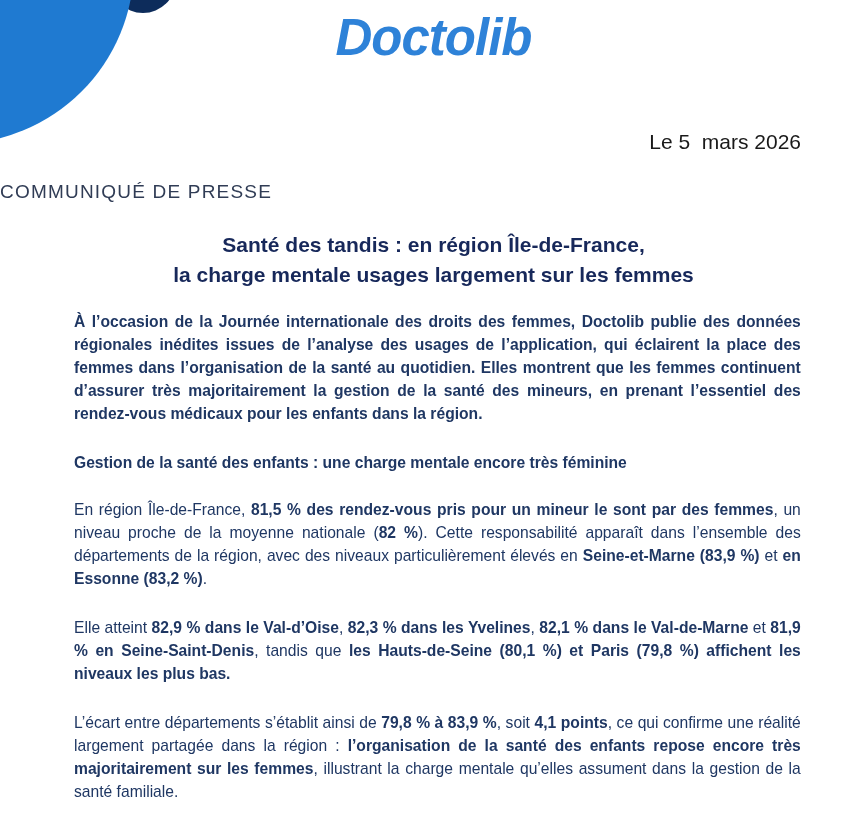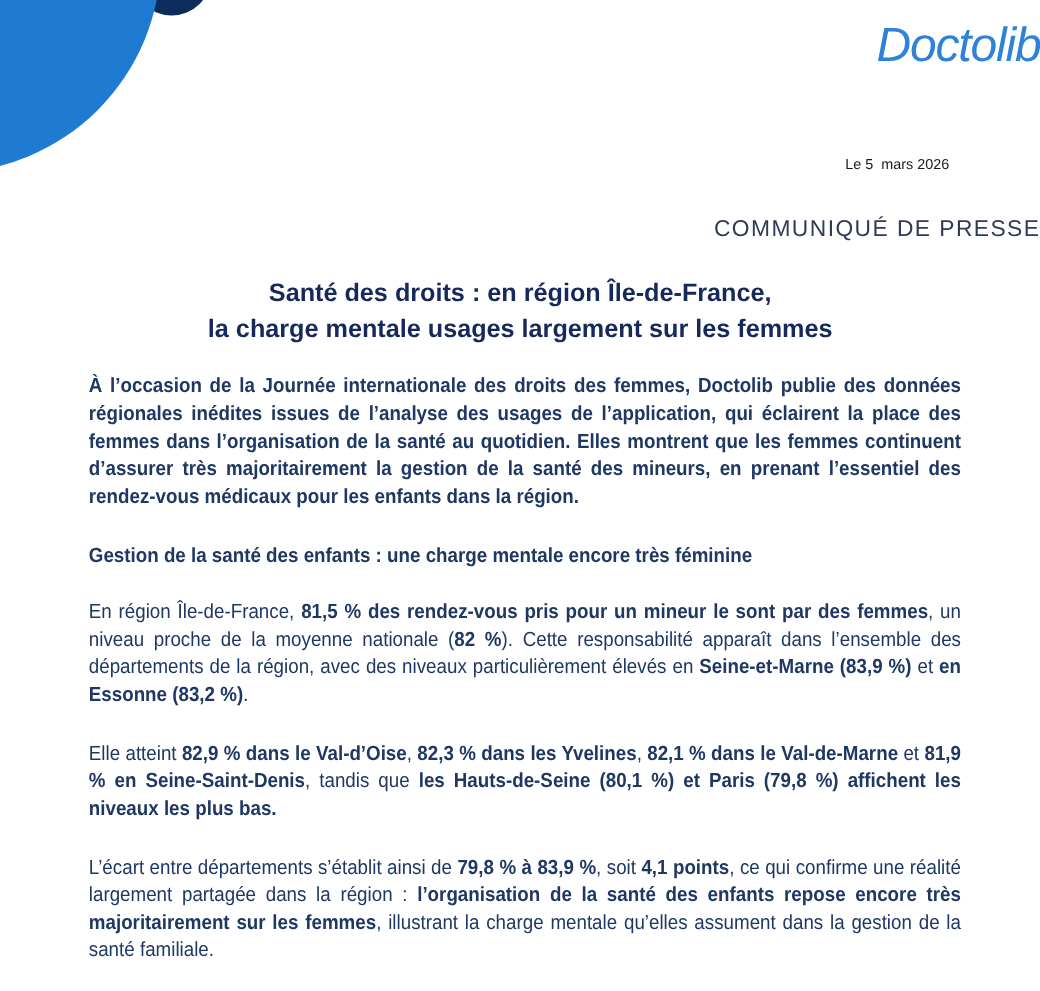--- a/index.html
+++ b/index.html
@@ -21,38 +21,38 @@
   }
   .circle-blue {
     left: -224px; top: -214px;
     width: 358px; height: 358px;
     background: #1f7ad1;
     z-index: 2;
   }
   
   .logo {
     position: absolute; top: 0; left: 0; right: 0;
-    text-align: right;
-    font-size: 40px;
+    text-align: center;
+    font-size: 51px;
     line-height: 76px;
-    font-weight: normal;
+    font-weight: bold;
     font-style: italic;
     letter-spacing: -1px;
     color: #2e82d8;
     z-index: 3;
   }
   .date {
-    position: absolute; top: 130px; right: 76px;
-    font-size: 12px;
+    position: absolute; top: 130px; right: 66px;
+    font-size: 21px;
     color: #1a1a1a;
     white-space: pre;
   }
   .kicker {
     position: absolute; top: 181px; left: 0; right: 0;
-    text-align: right;
+    text-align: left;
     font-size: 19px;
     font-weight: 400;
     letter-spacing: 1.2px;
     color: #303c55;
   }
   .title {
     position: absolute; top: 230px; left: 0; right: 0;
     margin: 0;
     text-align: center;
     font-size: 21px;
@@ -94,21 +94,21 @@
 <div class="page">
 
   <div class="circle circle-navy"></div>
   <div class="circle circle-blue"></div>
 
   <header>
     <div class="logo">Doctolib</div>
     <div class="date">Le 5  mars 2026</div>
     <div class="kicker">COMMUNIQUÉ DE PRESSE</div>
     <h1 class="title">
-      <span class="title-line">Santé des droits : en région Île-de-France,</span>
+      <span class="title-line">Santé des tandis : en région Île-de-France,</span>
       <span class="title-line">la charge mentale usages largement sur les femmes</span>
     </h1>
   </header>
 
   <main>
     <p class="para bold-para"><span class="b">À l’occasion de la Journée internationale des droits des femmes, Doctolib publie des données régionales inédites issues de l’analyse des usages de l’application, qui éclairent la place des femmes dans l’organisation de la santé au quotidien. Elles montrent que les femmes continuent d’assurer très majoritairement la gestion de la santé des mineurs, en prenant l’essentiel des rendez-vous médicaux pour les enfants dans la région.</span></p>
     <h2 class="section-heading">Gestion de la santé des enfants : une charge mentale encore très féminine</h2>
     <p class="para"><span>En région Île-de-France, </span><span class="b">81,5 % des rendez-vous pris pour un mineur le sont par des femmes</span><span>, un niveau proche de la moyenne nationale (</span><span class="b">82 %</span><span>). Cette responsabilité apparaît dans l’ensemble des départements de la région, avec des niveaux particulièrement élevés en </span><span class="b">Seine-et-Marne (83,9 %)</span><span> et </span><span class="b">en Essonne (83,2 %)</span><span>.</span></p>
     <p class="para"><span>Elle atteint </span><span class="b">82,9 % dans le Val-d’Oise</span><span>, </span><span class="b">82,3 % dans les Yvelines</span><span>, </span><span class="b">82,1 % dans le Val-de-Marne</span><span> et </span><span class="b">81,9 % en Seine-Saint-Denis</span><span>, tandis que </span><span class="b">les Hauts-de-Seine (80,1 %) et Paris (79,8 %) affichent les niveaux les plus bas.</span></p>
     <p class="para"><span>L’écart entre départements s’établit ainsi de </span><span class="b">79,8 % à 83,9 %</span><span>, soit </span><span class="b">4,1 points</span><span>, ce qui confirme une réalité largement partagée dans la région : </span><span class="b">l’organisation de la santé des enfants repose encore très majoritairement sur les femmes</span><span>, illustrant la charge mentale qu’elles assument dans la gestion de la santé familiale.</span></p>

